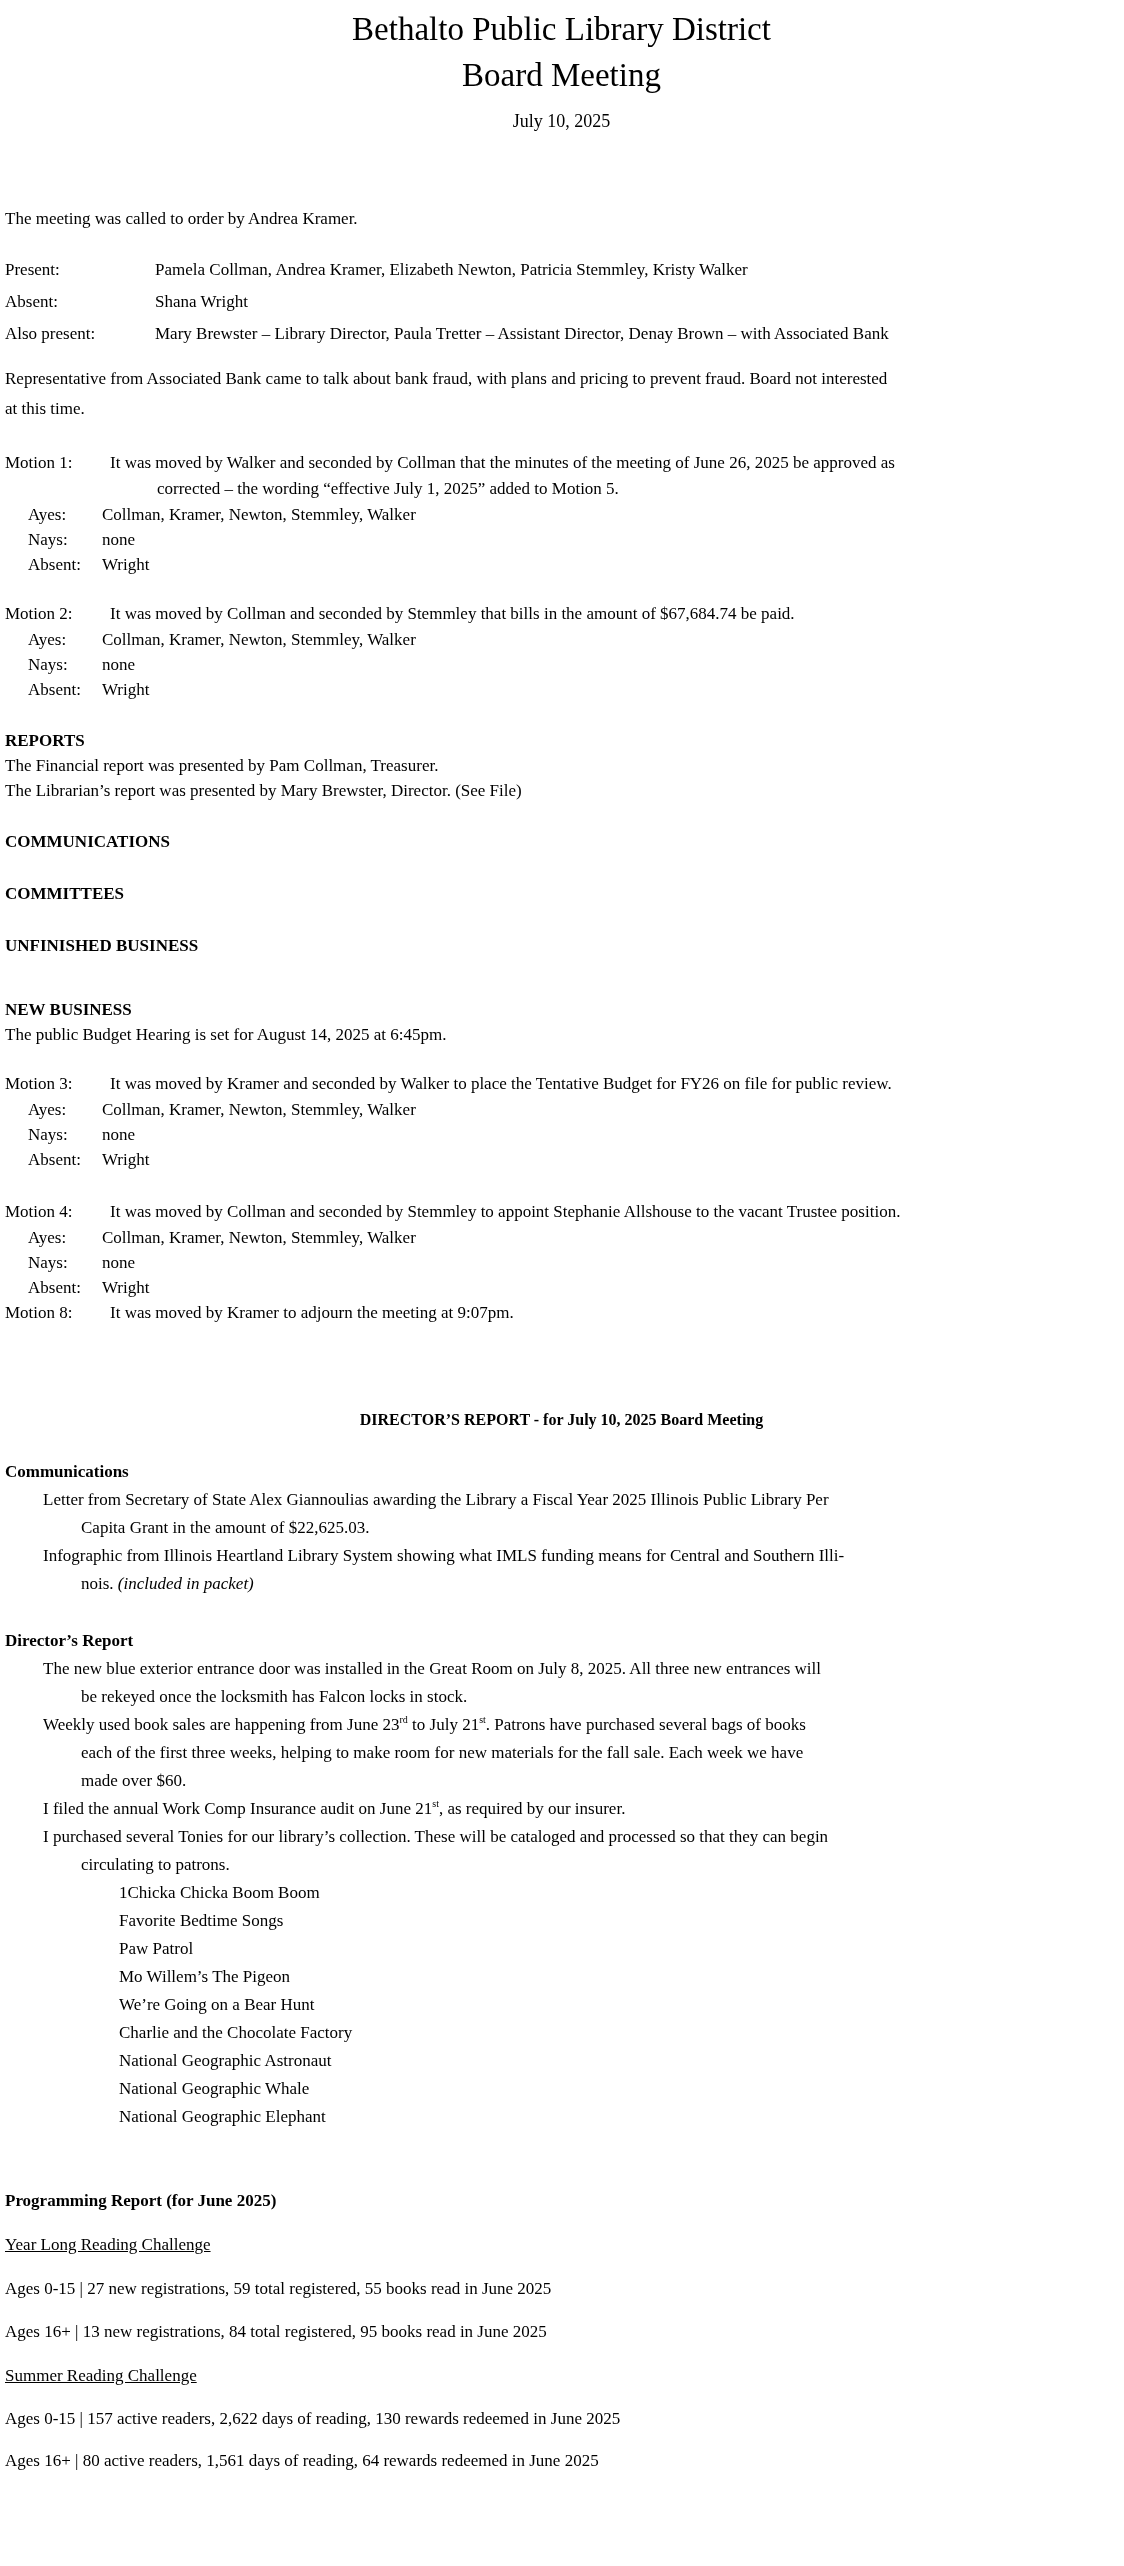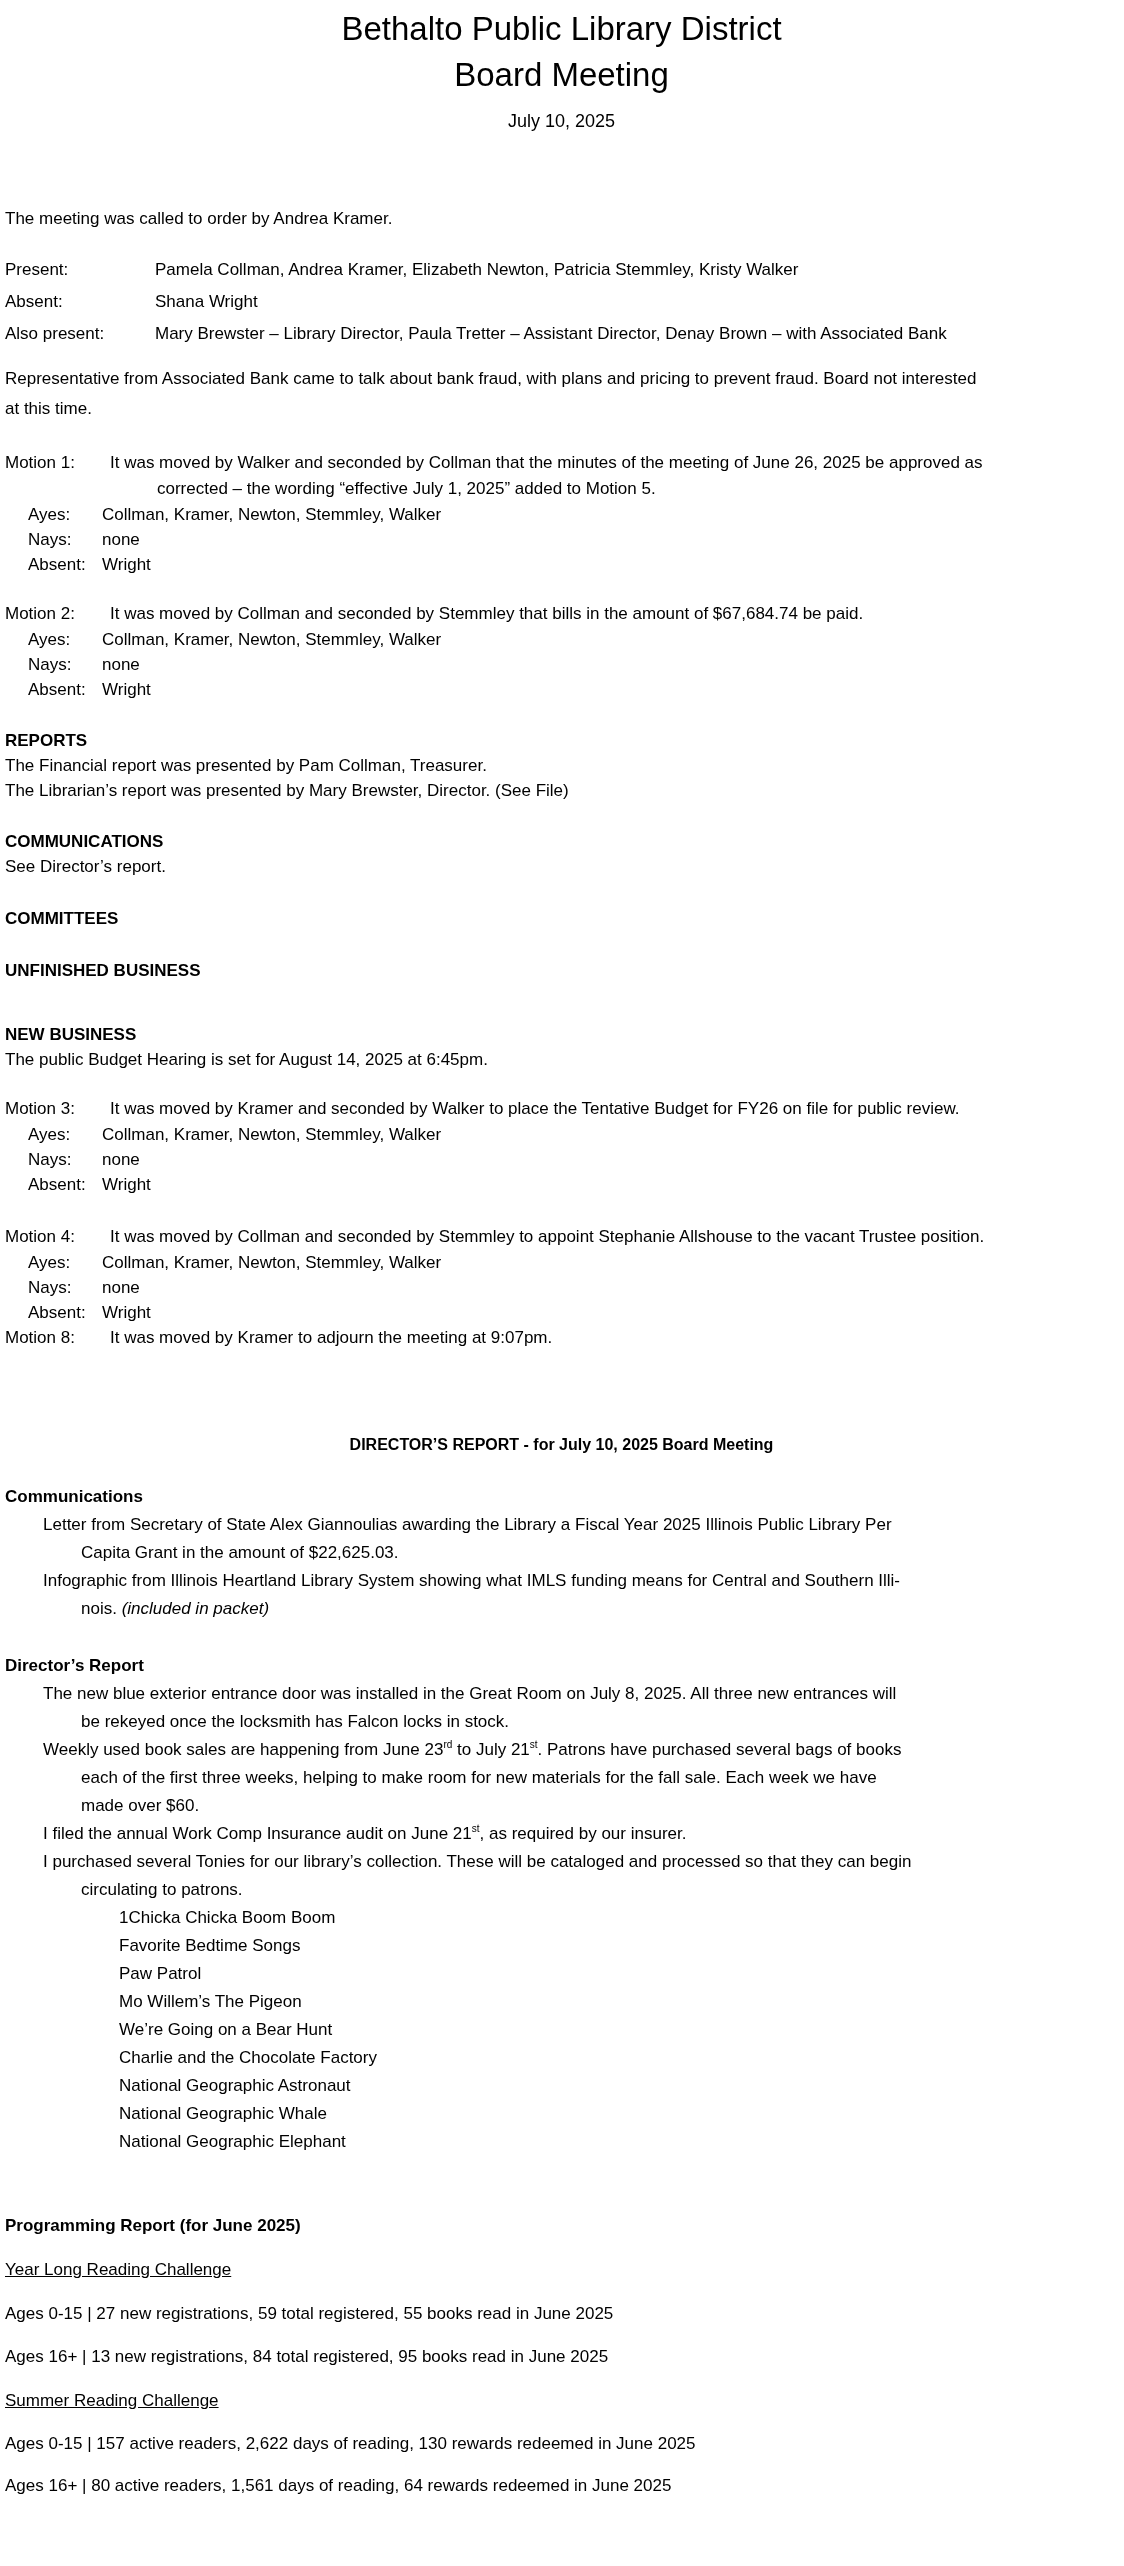--- a/index.html
+++ b/index.html
@@ -1,19 +1,19 @@
 <!DOCTYPE html>
 <html><head>
 <meta charset="utf-8">
 <style>
   html,body{margin:0;padding:0;background:#ffffff;}
   .page{
     width:1124px;min-height:2566px;box-sizing:border-box;
     background:#ffffff;color:#000000;
-    font-family:Liberation Sans, sans-serif;
+    font-family:Liberation Serif, serif;
     font-size:17px;
     padding:6px 6px 0 5px;
     overflow:hidden;
   }
   .center{text-align:center;}
   .title{font-size:33px;line-height:46px;font-weight:400;}
   .docdate{font-size:18px;line-height:22px;margin-top:12px;}
   .ln{white-space:nowrap;}
   .v-line{line-height:25px;}
   .t-row{line-height:32px;}
@@ -80,21 +80,20 @@
     <div><span class="vote-label">Ayes:</span><span class="ln">Collman, Kramer, Newton, Stemmley, Walker</span></div>
     <div><span class="vote-label">Nays:</span><span class="ln">none</span></div>
     <div><span class="vote-label">Absent:</span><span class="ln">Wright</span></div>
   </div>
 
   <div class="v-line bold" style="margin-top:26px;">REPORTS</div>
   <div class="v-line">The Financial report was presented by Pam Collman, Treasurer.</div>
   <div class="v-line">The Librarian’s report was presented by Mary Brewster, Director. (See File)</div>
 
   <div class="v-line bold" style="margin-top:26px;">COMMUNICATIONS</div>
-  <div class="v-line">See Director’s report.</div>
 
   <div class="v-line bold" style="margin-top:27px;">COMMITTEES</div>
 
   <div class="v-line bold" style="margin-top:27px;">UNFINISHED BUSINESS</div>
 
   <div class="v-line bold" style="margin-top:39px;">NEW BUSINESS</div>
   <div class="v-line">The public Budget Hearing is set for August 14, 2025 at 6:45pm.</div>
 
   <div class="motion" style="margin-top:24px;">
     <span class="m-label">Motion 3:</span>

